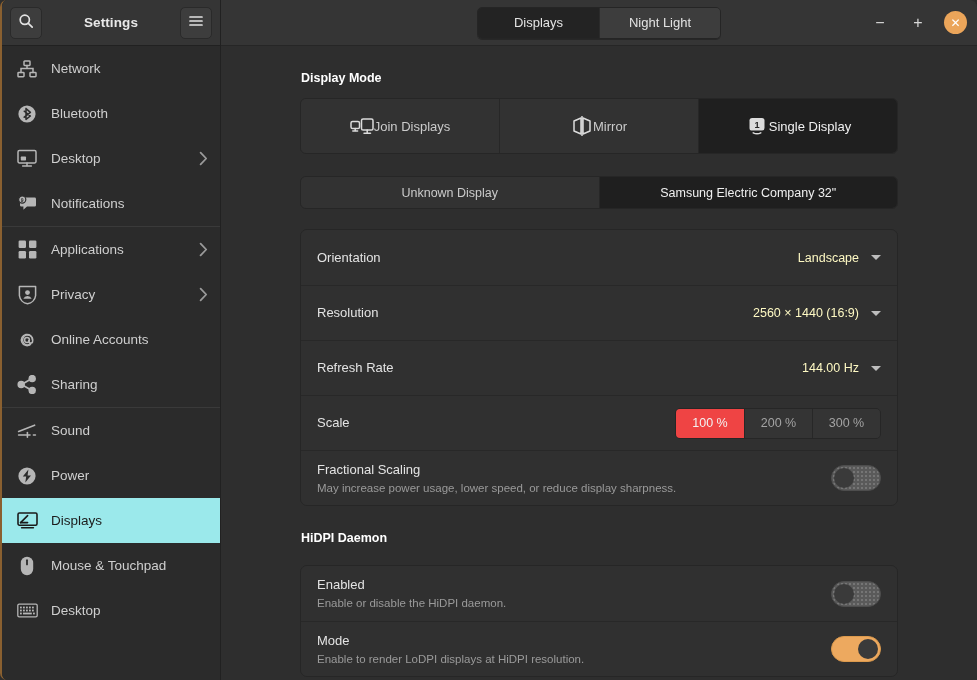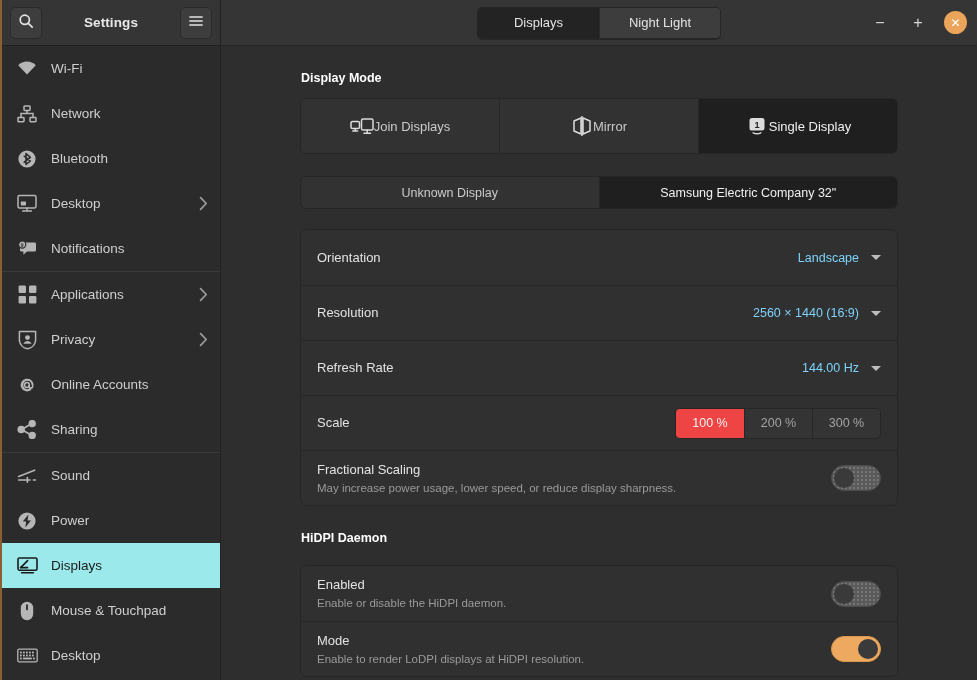--- a/index.html
+++ b/index.html
@@ -14,20 +14,21 @@
   }
 
   #app {
     position: relative;
     width: 977px;
     height: 680px;
     display: flex;
     background: #2e2e2e;
     border-left: 2px solid #8a6030;
     overflow: hidden;
+    border-radius: 7px;
   }
 
   
   #sidebar {
     width: 219px;
     flex: 0 0 219px;
     background: #2b2b2b;
     display: flex;
     flex-direction: column;
     border-right: 1px solid #212121;
@@ -267,21 +268,21 @@
     color: #9a9a9a;
     font-size: 11.5px;
     line-height: 16px;
     margin-top: 1px;
   }
 
   .row-value {
     display: flex;
     align-items: center;
     gap: 12px;
-    color: #7dd3fc;
+    color: #fef9c3;
     font-size: 12.5px;
     cursor: pointer;
     white-space: nowrap;
   }
   .caret {
     width: 0; height: 0;
     border-left: 5px solid transparent;
     border-right: 5px solid transparent;
     border-top: 5px solid #bdbdbd;
   }
@@ -360,28 +361,20 @@
           <svg width="16" height="14" viewBox="0 0 16 14" stroke="#e2e2e2" stroke-width="1.7" stroke-linecap="round">
             <line x1="2" y1="3" x2="14" y2="3"></line>
               <line x1="2" y1="7" x2="14" y2="7"></line>
               <line x1="2" y1="11" x2="14" y2="11"></line>
           </svg>
         </span>
       </div>
     </div>
 
     <nav id="sidebar-list">
-        <div class="side-item">
-          <span class="side-ico">
-            <svg width="20" height="16" viewBox="0 0 20 16">
-              <path d="M10 13.4 L1.2 4.2 A12.4 12.4 0 0 1 18.8 4.2 Z" fill="currentColor"></path>
-            </svg>
-          </span>
-          <span class="side-label">Wi-Fi</span>
-        </div>
         <div class="side-item">
           <span class="side-ico">
             <svg width="20" height="18" viewBox="0 0 20 18" fill="none" stroke="currentColor" stroke-width="1.5">
               <rect x="7" y="1" width="6" height="4.4" rx="0.7"></rect>
               <rect x="1" y="12.4" width="6" height="4.4" rx="0.7"></rect>
               <rect x="13" y="12.4" width="6" height="4.4" rx="0.7"></rect>
               <path d="M10 5.4 v3.2 M4 12.4 v-3.8 h12 v3.8" stroke-linecap="round"></path>
             </svg>
           </span>
           <span class="side-label">Network</span>

